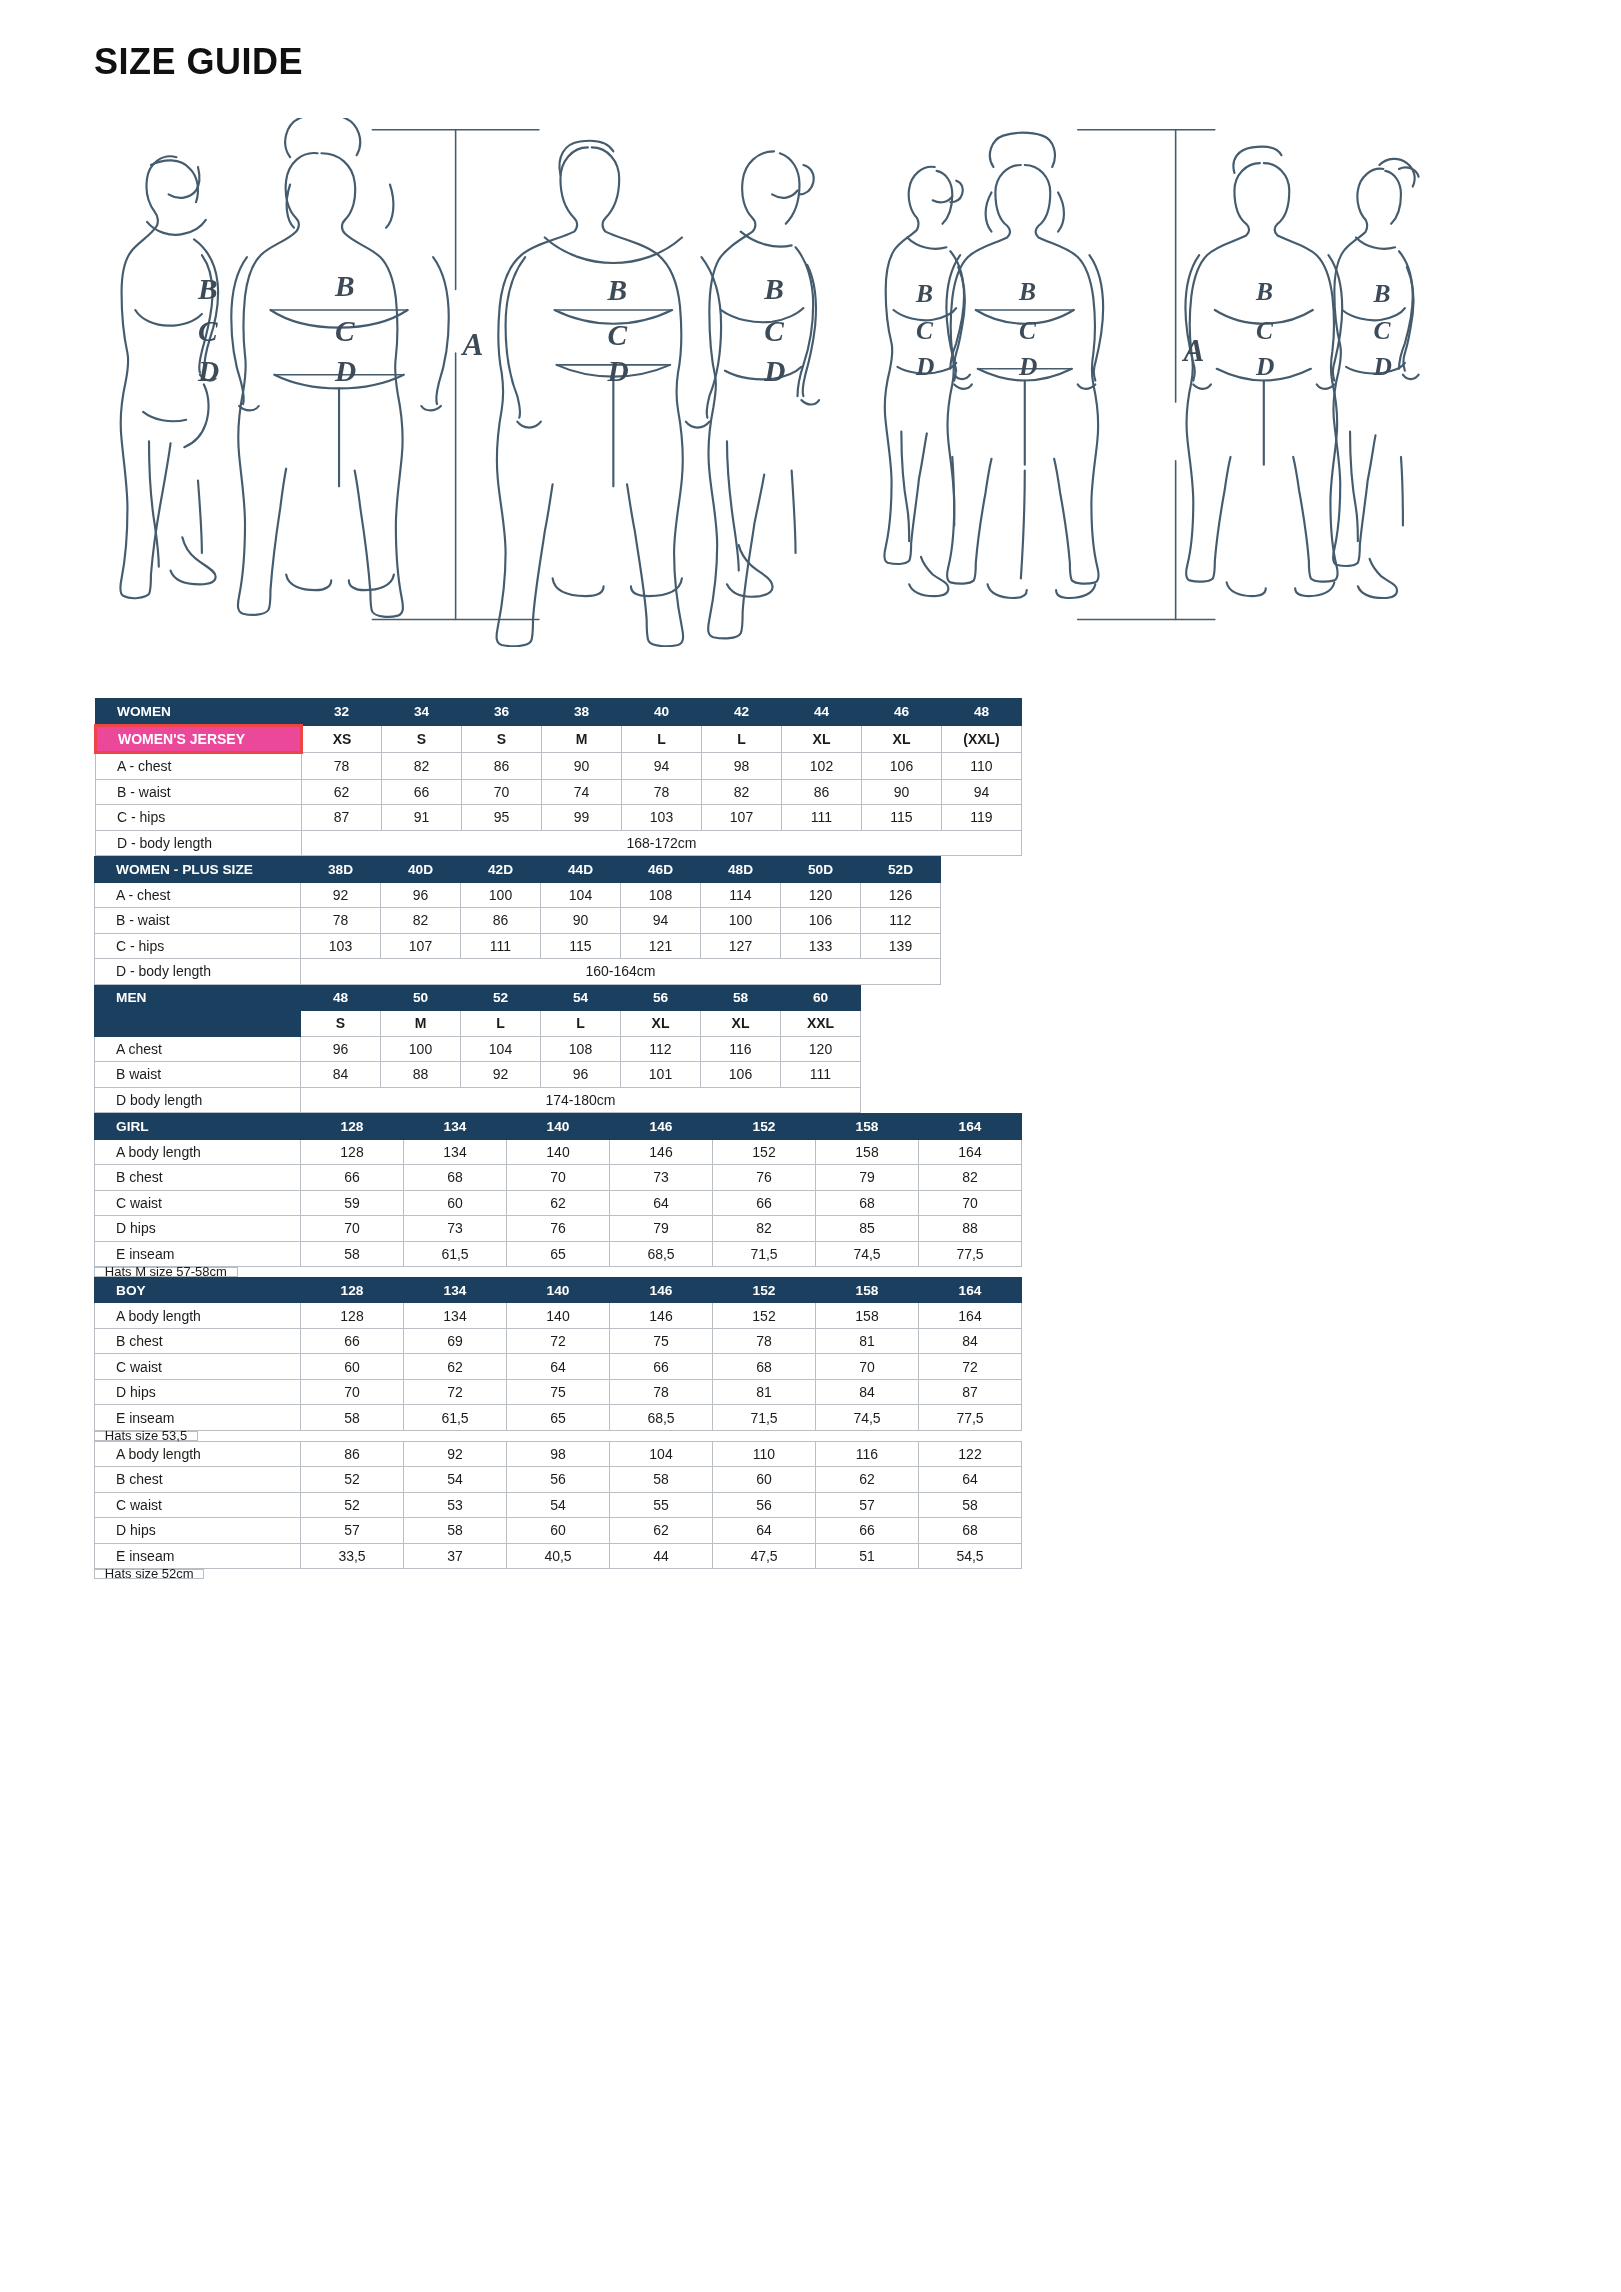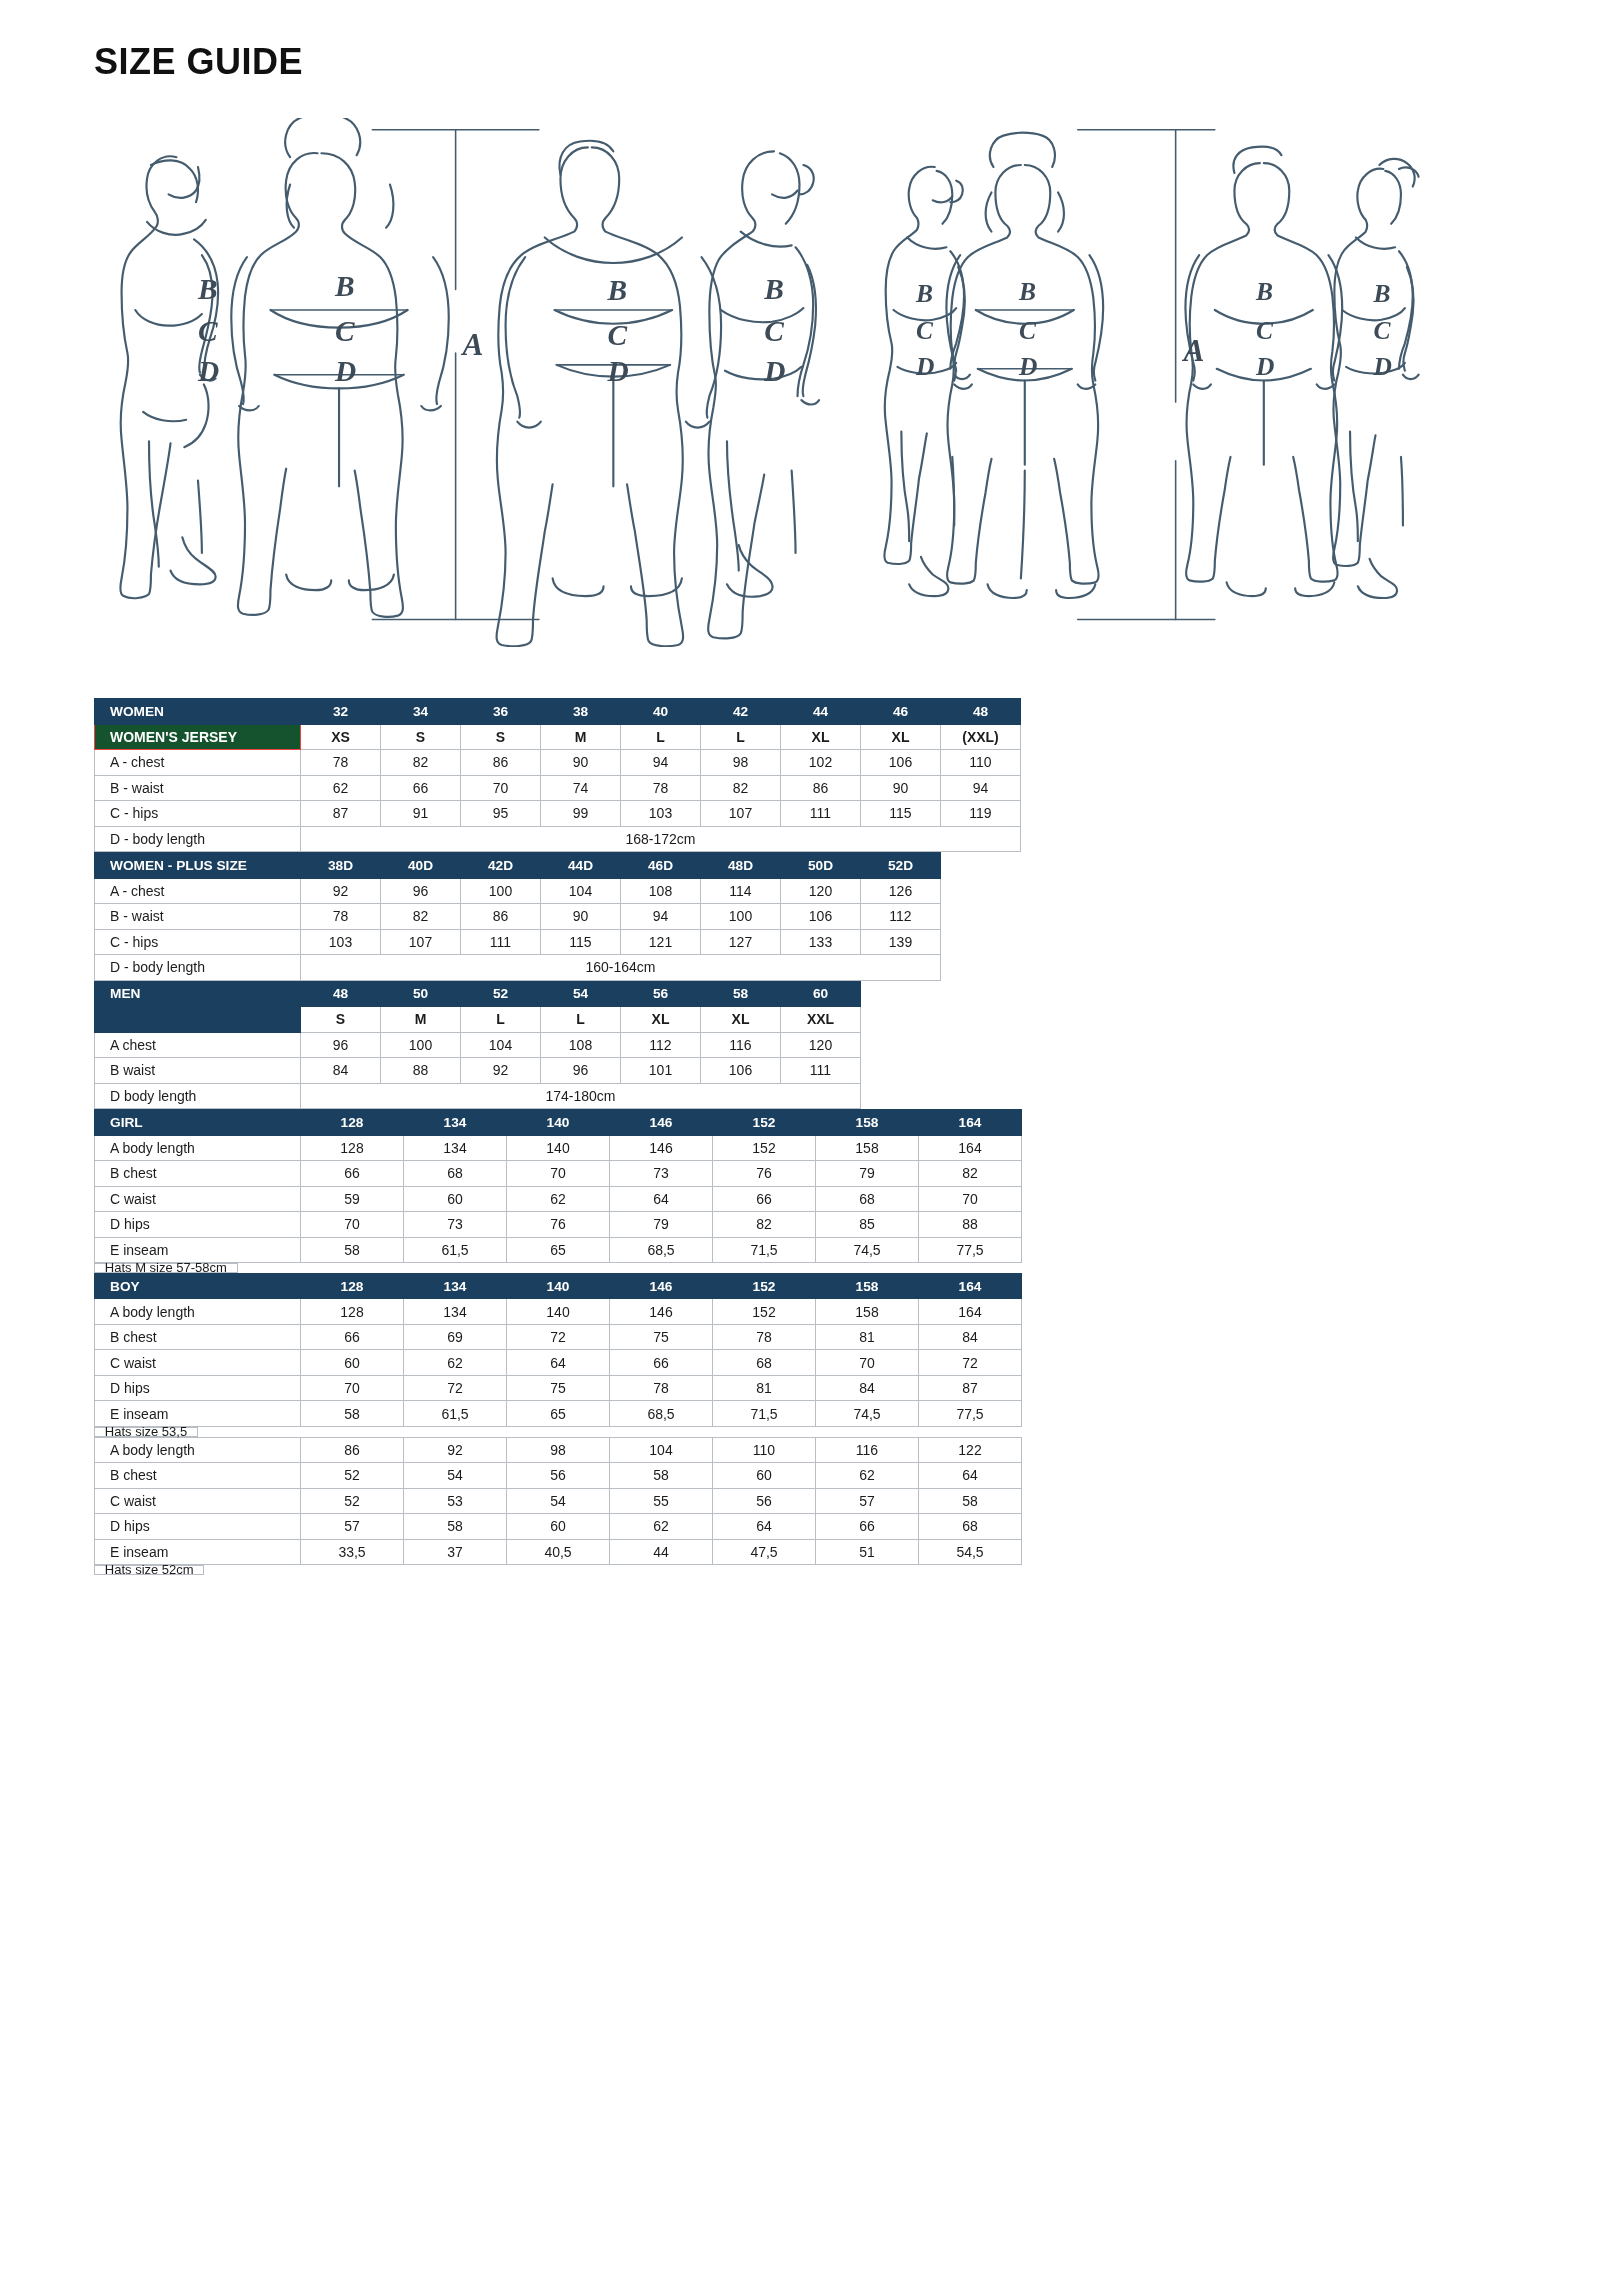--- a/index.html
+++ b/index.html
@@ -60,38 +60,38 @@
     height: 24.5px;
     padding: 0 5.9px;
     text-align: center;
     font-weight: normal;
     color: #1c1c1c;
     background: #ffffff;
     white-space: nowrap;
   }
   td.label, th.label {
     text-align: left;
-    padding-left: 15px;
+    padding-left: 21px;
   }
   tr.head td, tr.head th {
     background: #1b3f5e;
     color: #ffffff;
     font-weight: bold;
     border: 1px solid #1b3f5e;
     font-size: 13.7px;
   }
   tr.subhead td {
     font-weight: bold;
     background: #ffffff;
   }
   tr.subhead td.label {
-    background: #14532d;
+    background: #ec4899;
     color: #fff;
     font-weight: bold;
-    border: 1px solid #ef4444;
+    border: 3px solid #ef4444;
   }
   tr.subhead td.empty-dark {
     background: #1b3f5e;
     border: 1px solid #1b3f5e;
   }
   td.span-note { }
 
   .hats {
     display: inline-block;
     border: 1px solid #b9bec4;

